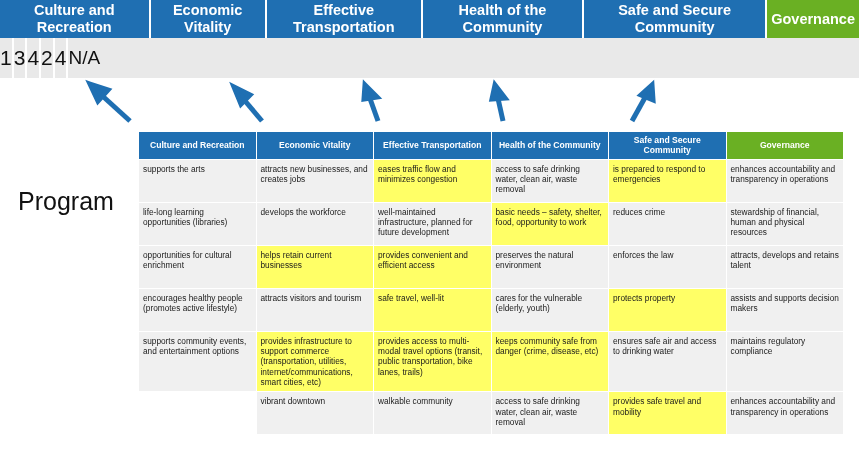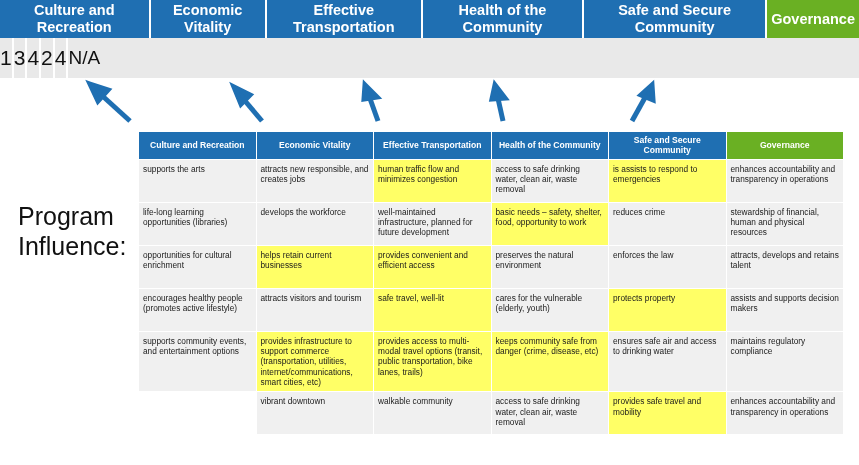--- a/index.html
+++ b/index.html
@@ -81,21 +81,21 @@
     left: 0;
     top: 78px;
     width: 859px;
     height: 56px;
   }
 
   
   .caption {
     position: absolute;
     left: 18px;
-    top: 202px;
+    top: 187px;
     width: 120px;
     font-size: 25px;
     color: #111111;
     line-height: 1.18;
   }
 
   
   .matrix {
     position: absolute;
     left: 138px;
@@ -185,21 +185,20 @@
     </g>
     <g>
       <line x1="632" y1="43" x2="647" y2="16"></line>
       <polygon points="652,7 653,22 641,17"></polygon>
     </g>
   </g>
 </svg>
 
 <div class="caption">
   <div>Program</div>
-  <div>Influence:</div>
 </div>
 
 <table class="matrix">
   <colgroup>
     <col style="width:107px">
       <col style="width:107px">
       <col style="width:107px">
     <col style="width:107px">
       <col style="width:107px">
       <col style="width:107px">
@@ -210,24 +209,24 @@
       <th>Economic Vitality</th>
       <th>Effective Transportation</th>
       <th>Health of the Community</th>
       <th>Safe and Secure Community</th>
       <th class="gov">Governance</th>
     </tr>
   </thead>
   <tbody>
     <tr>
       <td>supports the arts</td>
-      <td>attracts new responsible, and creates jobs</td>
-      <td class="hl">human traffic flow and minimizes congestion</td>
+      <td>attracts new businesses, and creates jobs</td>
+      <td class="hl">eases traffic flow and minimizes congestion</td>
       <td>access to safe drinking water, clean air, waste removal</td>
-      <td class="hl">is assists to respond to emergencies</td>
+      <td class="hl">is prepared to respond to emergencies</td>
       <td>enhances accountability and transparency in operations</td>
     </tr>
     <tr>
       <td>life-long learning opportunities (libraries)</td>
       <td>develops the workforce</td>
       <td>well-maintained infrastructure, planned for future development</td>
       <td class="hl">basic needs – safety, shelter, food, opportunity to work</td>
       <td>reduces crime</td>
       <td>stewardship of financial, human and physical resources</td>
     </tr>

